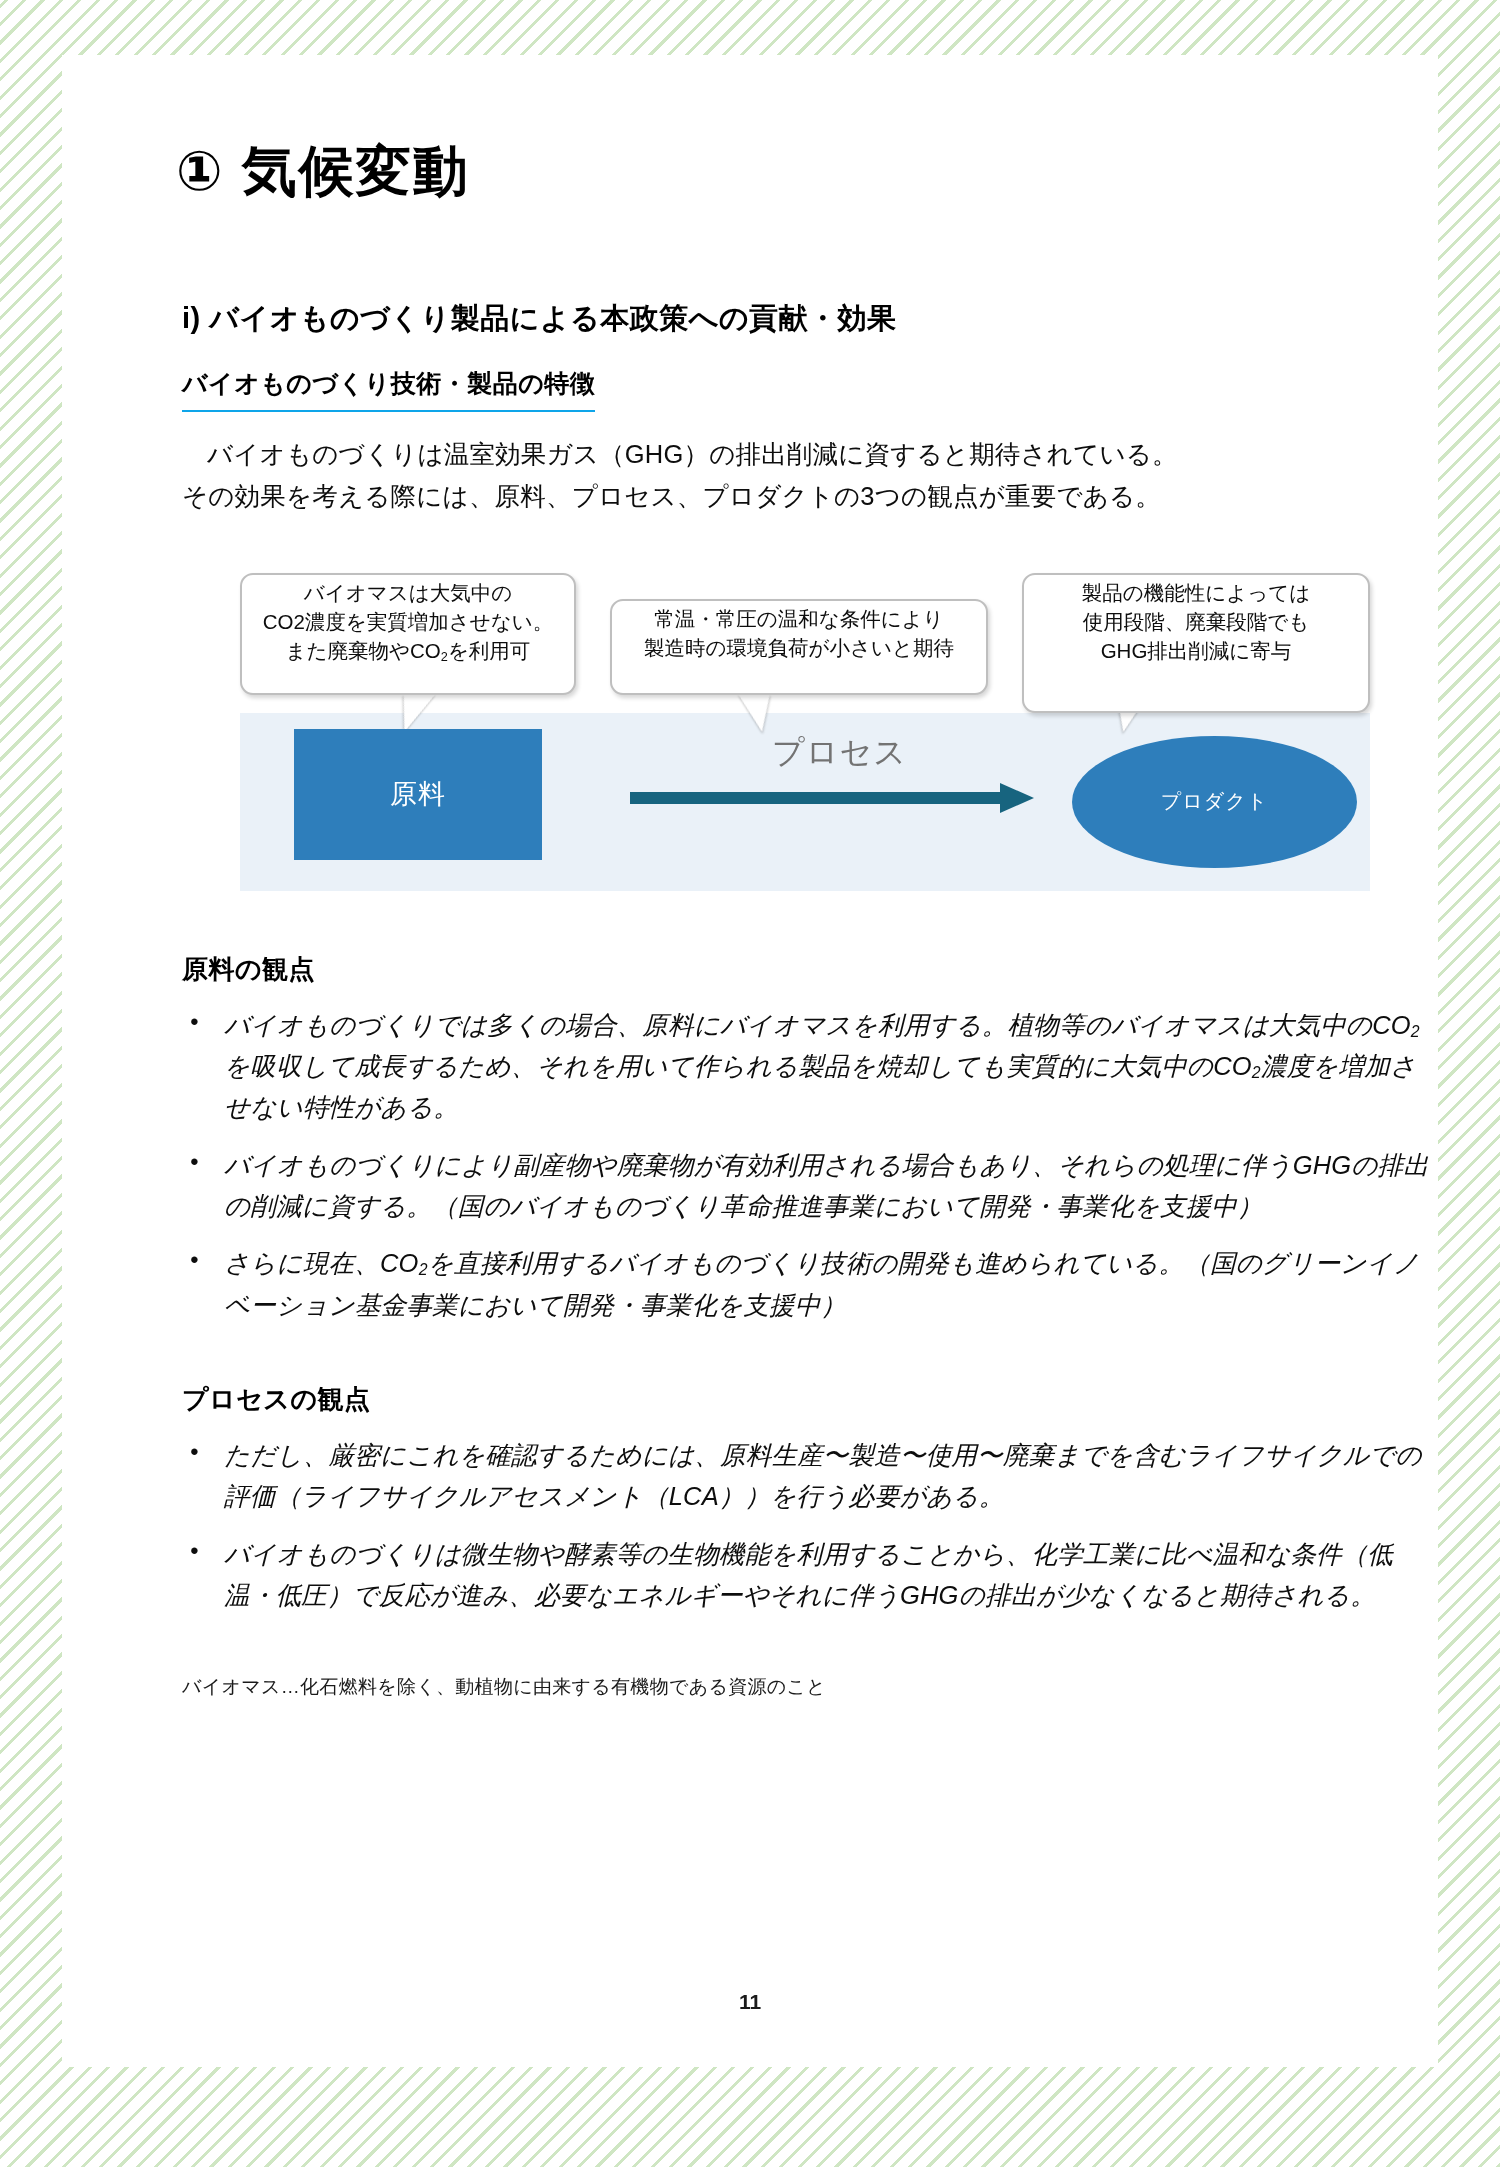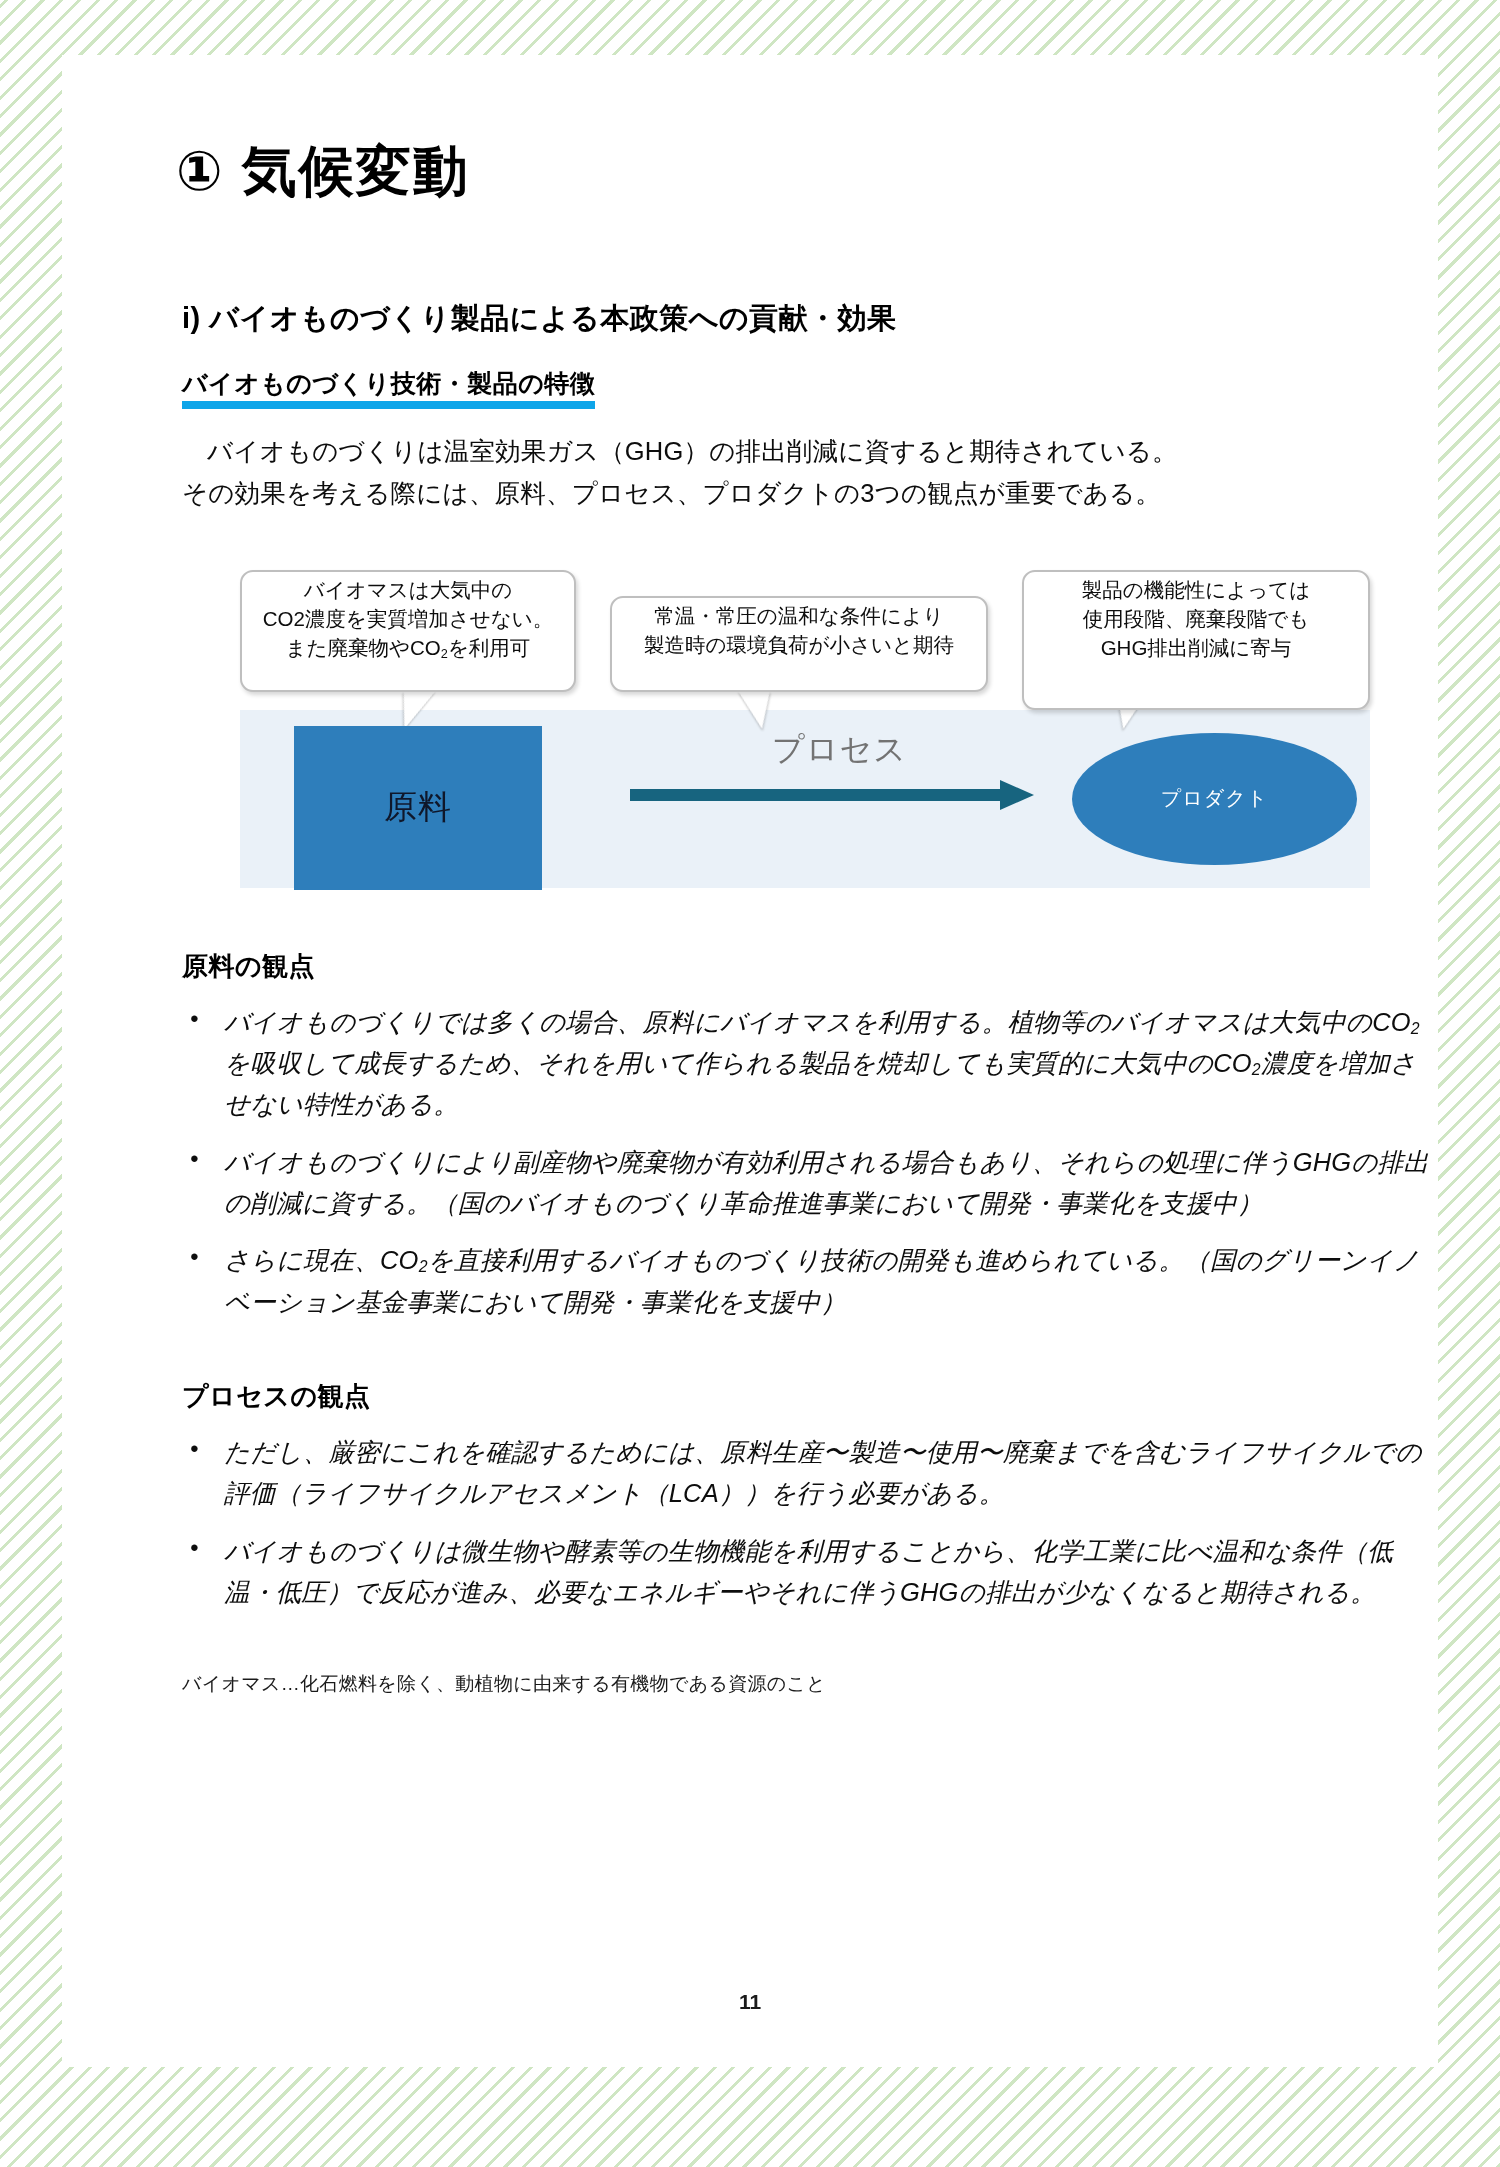--- a/index.html
+++ b/index.html
@@ -60,22 +60,22 @@
     margin: 96px 0 0 0;
     letter-spacing: 0.5px;
   }
 
   .sub-head-underline {
     font-size: 25px;
     font-weight: bold;
     color: #000;
     margin: 28px 0 0 0;
     display: inline-block;
-    border-bottom: 8px solid #0ea5e9;
-    padding-bottom: 1px;
+    border-bottom: 2px solid #0ea5e9;
+    padding-bottom: 10px;
     letter-spacing: 0.5px;
   }
 
   .body-par {
     font-size: 25.5px;
     line-height: 1.62;
     color: #0d0d0d;
     margin: 22px 0 0 0;
     letter-spacing: 0.2px;
   }
@@ -174,24 +174,24 @@
   }
   .tail.t1 { left: 184px; top: 143px; transform: skewX(-22deg); }
   .tail.t2 { left: 530px; top: 143px; transform: skewX(12deg); }
   .tail.t3 { left: 900px; top: 143px; transform: skewX(-14deg); }
 
   .box-genryo {
     position: absolute;
     left: 82px;
     top: 178px;
     width: 248px;
-    height: 164px;
+    height: 131px;
     background: #2e7ebb;
-    color: #0f172a;
-    font-size: 33px;
+    color: #ffffff;
+    font-size: 27px;
     display: flex;
     align-items: center;
     justify-content: center;
     letter-spacing: 1px;
   }
 
   .arrow-wrap {
     position: absolute;
     left: 418px;
     top: 232px;

